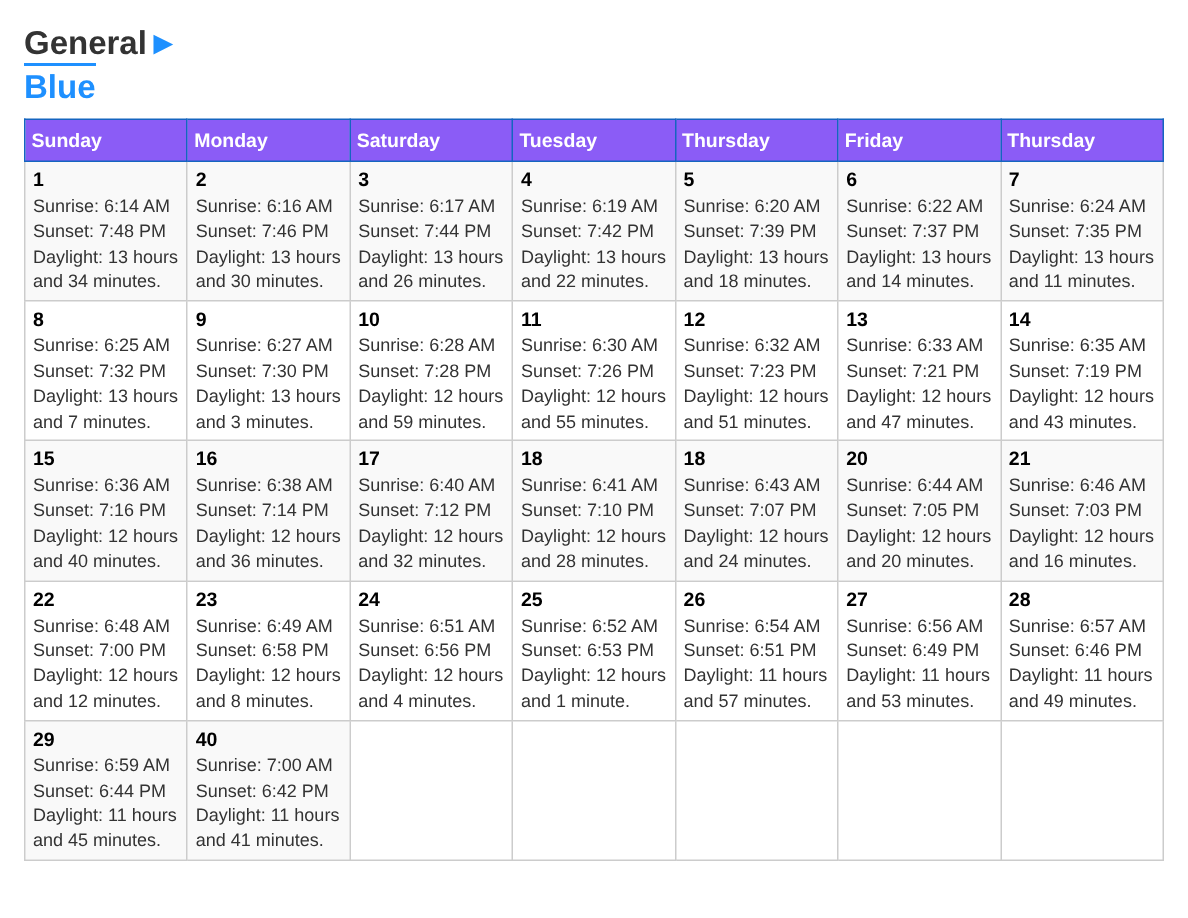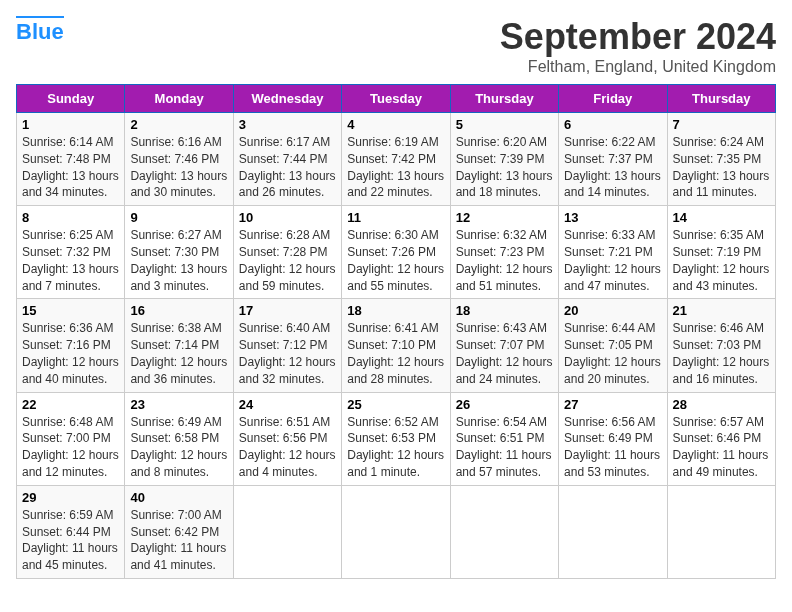--- a/index.html
+++ b/index.html
@@ -24,24 +24,24 @@
     .logo-top { display: flex; align-items: center; }
     .title-section { text-align: right; }
     .month-title { font-size: 36px; font-weight: bold; color: #333; }
     .location { font-size: 16px; color: #555; }
     table {
       width: 100%;
       border-collapse: collapse;
       font-size: 11px;
     }
     thead tr th {
-      background: #a21caf;
+      background: #8b5cf6;
       color: #fff;
       padding: 6px 4px;
-      text-align: center;
+      text-align: left;
       font-size: 13px;
       font-weight: bold;
       border: 1px solid #1565c0;
     }
     tbody tr td {
       border: 1px solid #ccc;
       vertical-align: top;
       padding: 4px 5px;
       width: calc(100% / 7);
       height: 80px;
@@ -55,36 +55,35 @@
       margin-bottom: 2px;
     }
     .cell-text { font-size: 12px; color: #333; line-height: 1.4; text-align: center; }
     .empty { background: #fff !important; }
   </style>
 </head>
 <body>
 
 <div class="header-section">
   <div class="logo">
+    <div class="logo-top">
+      <span style="font-size:22px;font-weight:bold;color:#333;">General<span style="color:#1e90ff;">►</span></span>
+    </div>
     <div style="display:flex;align-items:flex-end;">
       <span style="font-size:22px;font-weight:bold;color:#1e90ff;border-top:2px solid #1e90ff;padding-top:1px;">Blue</span>
     </div>
-  </div>
-  <div class="title-section">
-    <div class="month-title">September 2024</div>
-    <div class="location">Feltham, England, United Kingdom</div>
   </div>
 </div>
 
 <table>
   <thead>
     <tr>
     <th>Sunday</th>
         <th>Monday</th>
-        <th>Wednesday</th>
+        <th>Saturday</th>
         <th>Tuesday</th>
         <th>Thursday</th>
         <th>Friday</th>
         <th>Thursday</th>
       </tr>
   </thead>
   <tbody id="calendar-body">
   <tr>
         <td><span class="day-num">1</span><span class="cell-text">Sunrise: 6:14 AM<br>Sunset: 7:48 PM<br>Daylight: 13 hours<br>and 34 minutes.</span></td>
         <td><span class="day-num">2</span><span class="cell-text">Sunrise: 6:16 AM<br>Sunset: 7:46 PM<br>Daylight: 13 hours<br>and 30 minutes.</span></td>

